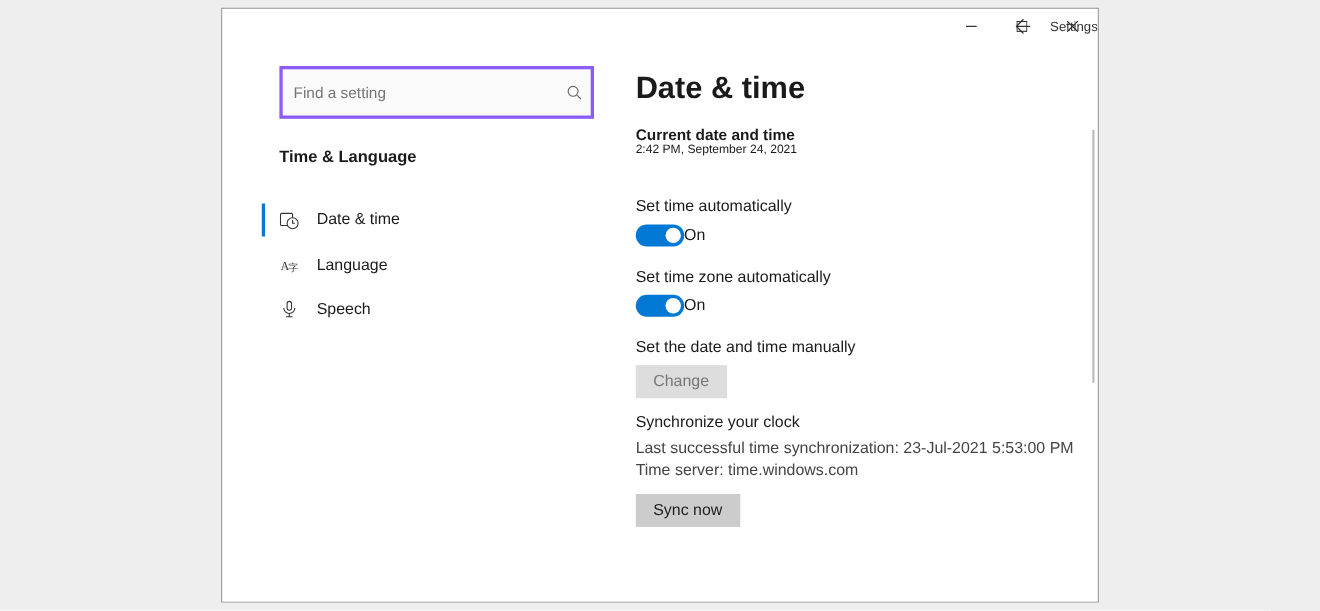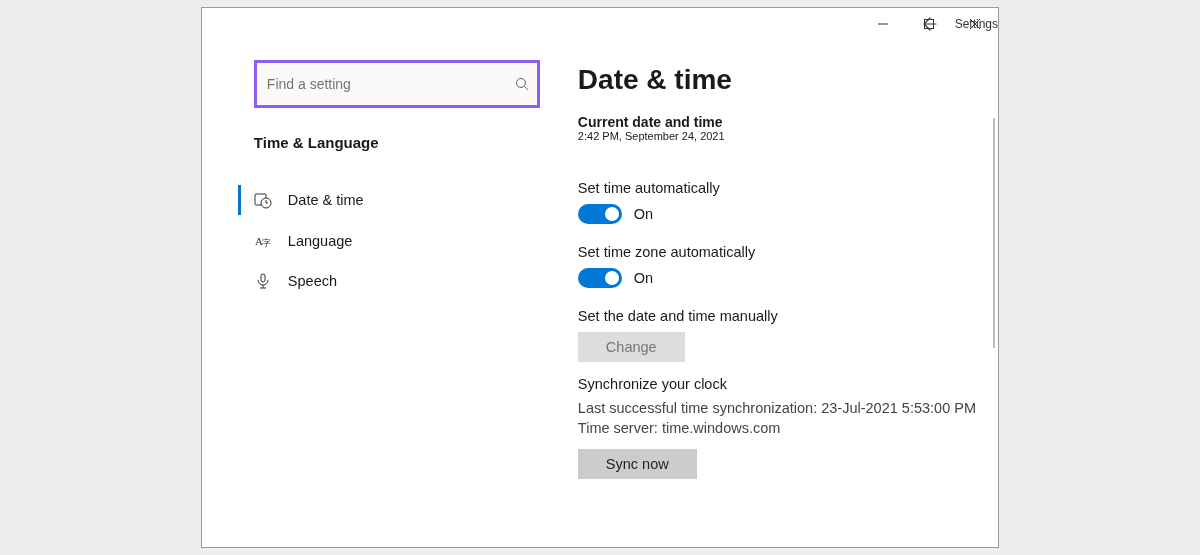--- a/index.html
+++ b/index.html
@@ -138,21 +138,21 @@
       font-size: 11px;
       margin-bottom: 38px;
     }
     .setting-label {
       font-size: 14.5px;
       margin-bottom: 8px;
     }
     .toggle-row {
       display: flex;
       align-items: center;
-      gap: 12px;
+      gap: 0;
       margin-bottom: 20px;
     }
     .toggle {
       width: 44px;
       height: 20px;
       border-radius: 10px;
       background: #0078d4;
       position: relative;
     }
     .toggle-knob {
@@ -160,21 +160,21 @@
       right: 3px;
       top: 3px;
       width: 14px;
       height: 14px;
       background: #fff;
       border-radius: 50%;
     }
     .toggle-state { font-size: 14.5px; }
     .btn {
       display: inline-block;
-      padding: 7px 28px;
+      padding: 7px 16px;
       background: #ccc;
       border: none;
       font-size: 14.5px;
       color: #222;
       font-family: inherit;
     }
     .btn.disabled { color: #777; background:#ddd;}
     .sync-block { margin-top: 14px; }
     .sync-text { font-size: 14.5px; color:#444; line-height:1.4;}
     .sync-btn-row { margin-top: 10px; }

